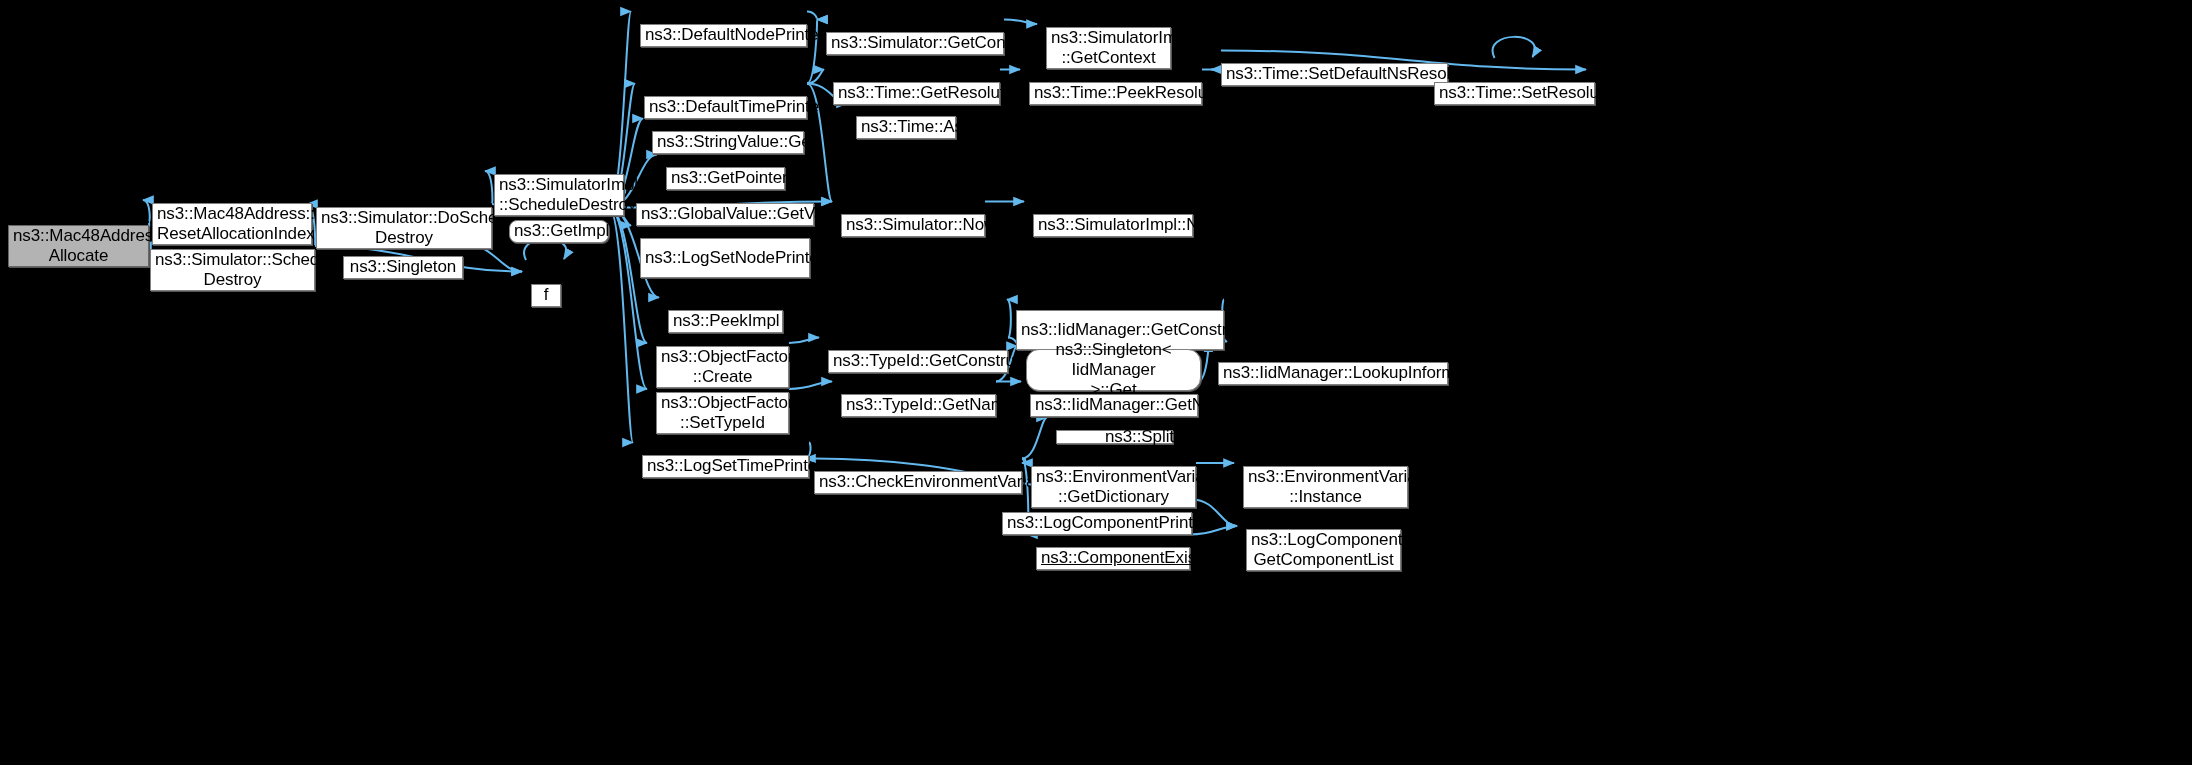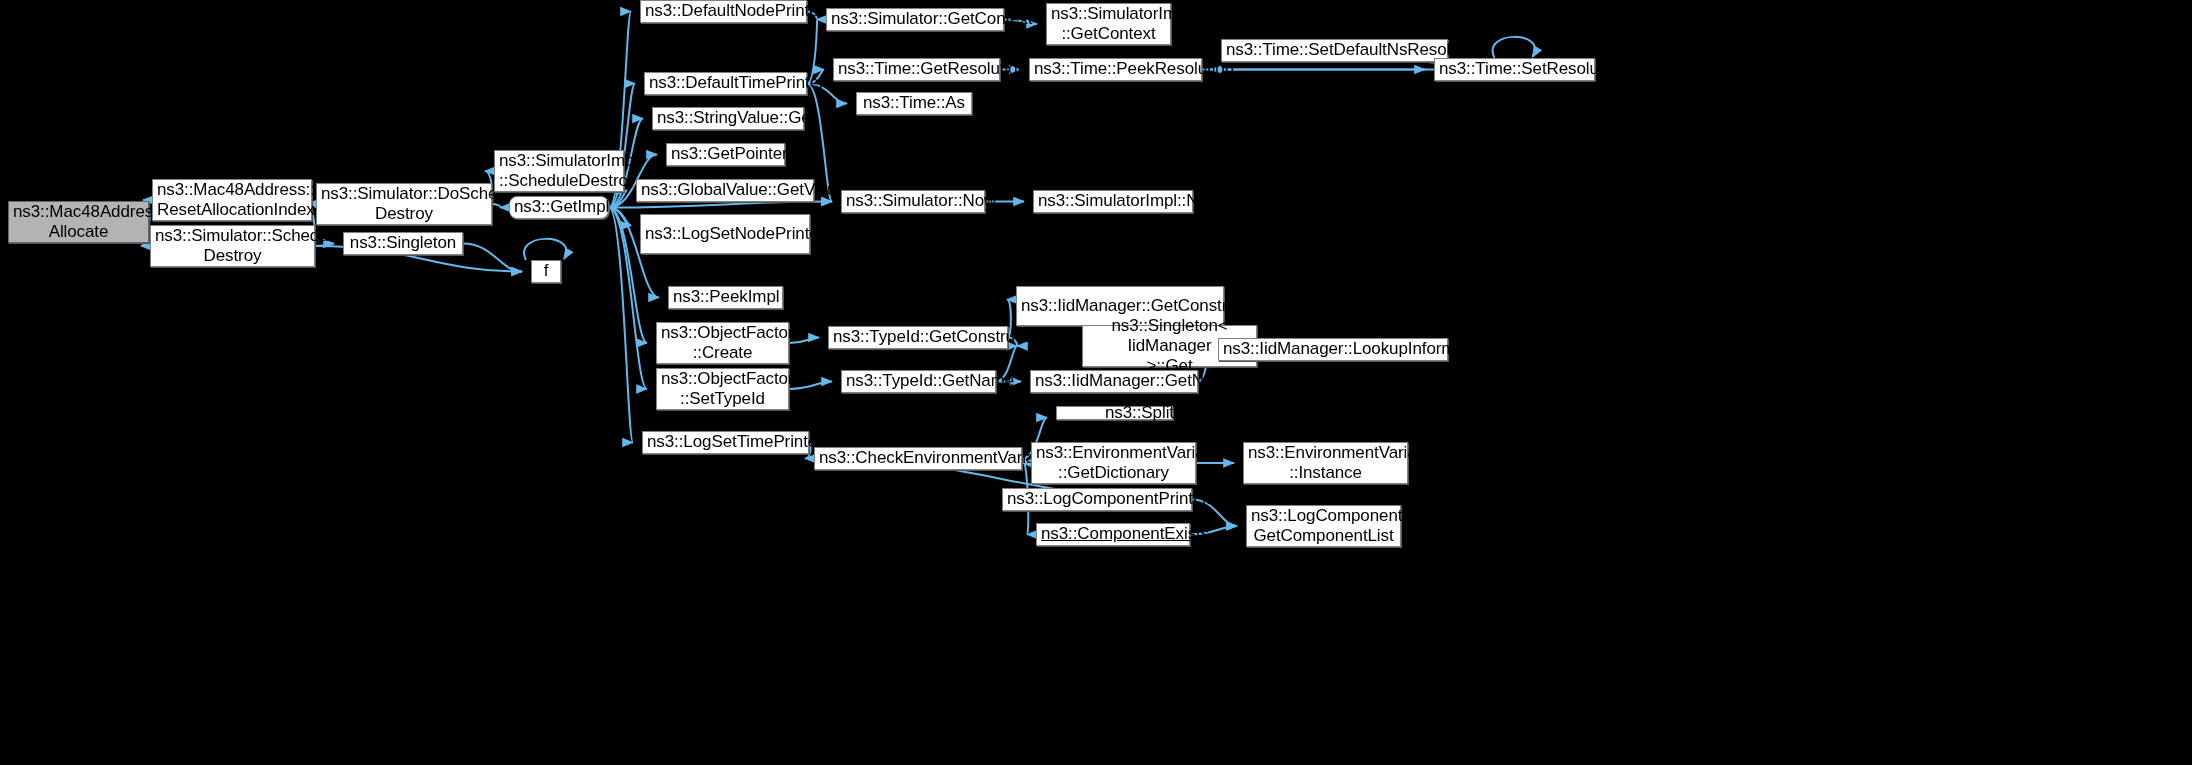--- a/index.html
+++ b/index.html
@@ -23,20 +23,21 @@
     font-size:17px;
     line-height:1.18;
     display:flex;
     align-items:center;
     justify-content:center;
     text-align:center;
     white-space:pre-line;
     padding:1px 4px;
     cursor:pointer;
     letter-spacing:-0.1px;
+    margin-top:24px;
   }
   .node.root{
     background:#b3b3b3;
     border:1px solid #666;
   }
   .node span{display:block;width:100%;}
 </style>
 </head>
 <body>
 
@@ -118,31 +119,31 @@
     <div class="node" style="left: 636px; top: 179px; width: 178px; height: 23px;"><span>ns3::GlobalValue::GetValue</span></div>
     <div class="node" style="left: 640px; top: 214px; width: 170px; height: 40px;"><span>ns3::LogSetNodePrinter</span></div>
     <div class="node" style="left: 668px; top: 286px; width: 115px; height: 23px;"><span>ns3::PeekImpl</span></div>
     <div class="node" style="left: 656px; top: 322px; width: 133px; height: 42px;"><span>ns3::ObjectFactory
 ::Create</span></div>
     <div class="node" style="left: 656px; top: 368px; width: 133px; height: 42px;"><span>ns3::ObjectFactory
 ::SetTypeId</span></div>
     <div class="node" style="left: 642px; top: 431px; width: 167px; height: 23px;"><span>ns3::LogSetTimePrinter</span></div>
     <div class="node" style="left: 826px; top: 8px; width: 178px; height: 23px;"><span>ns3::Simulator::GetContext</span></div>
     <div class="node" style="left: 833px; top: 58px; width: 167px; height: 23px;"><span>ns3::Time::GetResolution</span></div>
-    <div class="node" style="left: 856px; top: 92px; width: 116px; height: 23px;"><span>ns3::Time::As</span></div>
+    <div class="node" style="left: 856px; top: 92px; width: 100px; height: 23px;"><span>ns3::Time::As</span></div>
     <div class="node" style="left: 841px; top: 190px; width: 144px; height: 23px;"><span>ns3::Simulator::Now</span></div>
     <div class="node" style="left: 828px; top: 326px; width: 180px; height: 23px;"><span>ns3::TypeId::GetConstructor</span></div>
     <div class="node" style="left: 841px; top: 370px; width: 155px; height: 23px;"><span>ns3::TypeId::GetName</span></div>
     <div class="node" style="left: 814px; top: 447px; width: 208px; height: 23px;"><span>ns3::CheckEnvironmentVariables</span></div>
     <div class="node" style="left: 1046px; top: 3px; width: 125px; height: 42px;"><span>ns3::SimulatorImpl
 ::GetContext</span></div>
     <div class="node" style="left: 1029px; top: 58px; width: 173px; height: 23px;"><span>ns3::Time::PeekResolution</span></div>
     <div class="node" style="left: 1033px; top: 190px; width: 160px; height: 23px;"><span>ns3::SimulatorImpl::Now</span></div>
     <div class="node" style="left: 1016px; top: 286px; width: 208px; height: 40px; justify-content: center;"><span>ns3::IidManager::GetConstructor</span></div>
-    <div class="node" style="left: 1082px; top: 325px; width: 175px; height: 42px;"><span>ns3::Singleton&lt; IidManager
+    <div class="node" style="left: 1026px; top: 325px; width: 175px; height: 42px; border-radius: 13px;"><span>ns3::Singleton&lt; IidManager
 &gt;::Get</span></div>
     <div class="node" style="left: 1030px; top: 370px; width: 168px; height: 23px;"><span>ns3::IidManager::GetName</span></div>
     <div class="node" style="left: 1056px; top: 406px; width: 117px; height: 14px; padding-left: 48px;"><span>ns3::SplitString</span></div>
     <div class="node" style="left: 1031px; top: 442px; width: 165px; height: 42px;"><span>ns3::EnvironmentVariable
 ::GetDictionary</span></div>
     <div class="node" style="left: 1002px; top: 488px; width: 190px; height: 23px;"><span>ns3::LogComponentPrintList</span></div>
     <div class="node" style="left: 1036px; top: 523px; width: 154px; height: 23px; text-decoration: underline;"><span>ns3::ComponentExists</span></div>
     <div class="node" style="left: 1221px; top: 39px; width: 227px; height: 23px;"><span>ns3::Time::SetDefaultNsResolution</span></div>
     <div class="node" style="left: 1434px; top: 58px; width: 161px; height: 23px;"><span>ns3::Time::SetResolution</span></div>
     <div class="node" style="left: 1218px; top: 338px; width: 230px; height: 23px;"><span>ns3::IidManager::LookupInformation</span></div>

